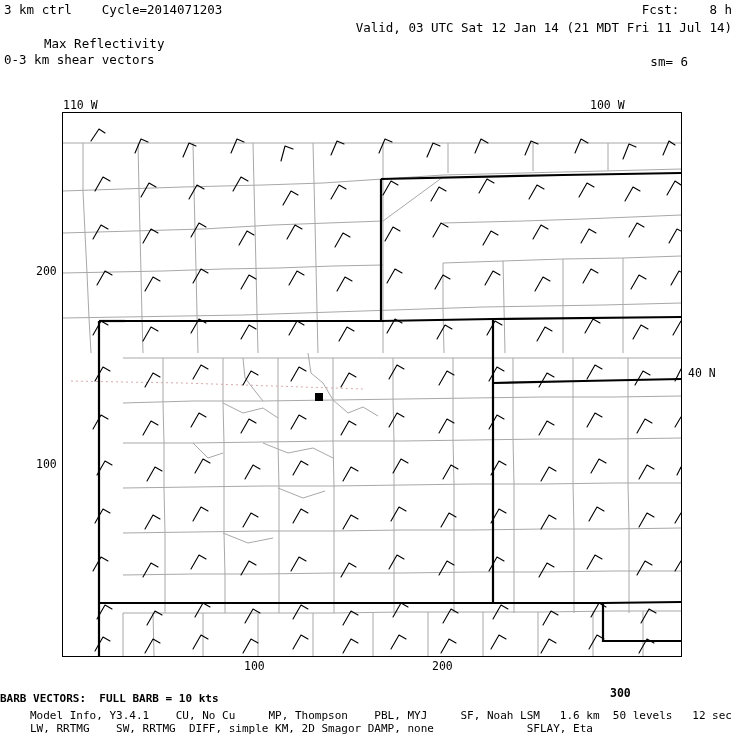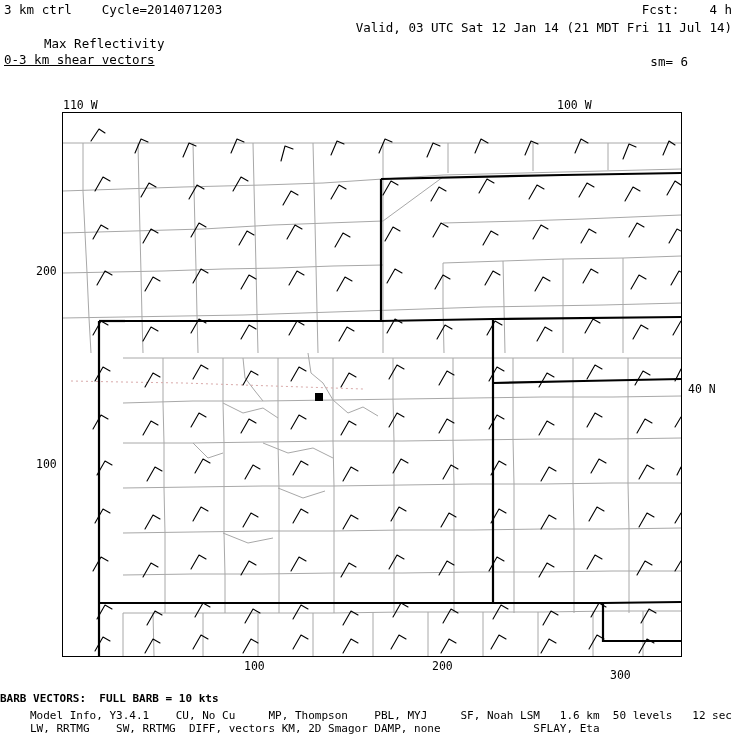--- a/index.html
+++ b/index.html
@@ -38,21 +38,20 @@
   #hdr-maxref {
     left: 4px; top: 36px;
     font-size: 12.5px;
     white-space: pre;
     margin-left: 40px;
   }
   #hdr-shear {
     left: 4px; top: 52px;
     font-size: 12.5px;
     white-space: pre;
-    text-decoration: underline;
   }
   #hdr-sm {
     right: 52px; top: 54px;
     font-size: 12.5px;
     white-space: pre;
   }
 
   
   #map-frame {
     left: 62px; top: 112px;
@@ -63,27 +62,27 @@
     background: #ffffff;
   }
   #map-svg { display: block; }
 
   
   .axis-label {
     font-size: 11.5px;
     white-space: pre;
   }
   #lab-110W { left: 63px; top: 98px; }
-  #lab-100W { left: 557px; top: 98px; }
-  #lab-40N  { left: 688px; top: 382px; text-align: right; }
+  #lab-100W { left: 590px; top: 98px; }
+  #lab-40N  { left: 688px; top: 366px; text-align: right; }
   #lab-200y { left: 36px; top: 264px; }
   #lab-100y { left: 36px; top: 457px; }
   #lab-100x { left: 244px; top: 659px; }
   #lab-200x { left: 432px; top: 659px; }
-  #lab-300x { left: 610px; top: 668px; }
+  #lab-300x { left: 610px; top: 686px; font-weight: bold; }
 
   
   #footer-barb {
     left: 0; right: 0; top: 692px;
     text-align: left;
     font-size: 11px;
     font-weight: bold;
     white-space: pre;
   }
   #footer-line1 {
@@ -94,21 +93,21 @@
   #footer-line2 {
     left: 30px; top: 722px;
     font-size: 11px;
     white-space: pre;
   }
 </style>
 </head>
 <body>
 
 <div class="abs mono" id="hdr-left-line1">3 km ctrl    Cycle=2014071203</div>
-<div class="abs mono" id="hdr-right-line1">Fcst:    4 h</div>
+<div class="abs mono" id="hdr-right-line1">Fcst:    8 h</div>
 <div class="abs mono" id="hdr-valid">Valid, 03 UTC Sat 12 Jan 14 (21 MDT Fri 11 Jul 14)</div>
 <div class="abs mono" id="hdr-maxref">Max Reflectivity</div>
 <div class="abs mono" id="hdr-shear">0-3 km shear vectors</div>
 <div class="abs mono" id="hdr-sm">sm= 6</div>
 
 <div class="abs mono axis-label" id="lab-110W">110 W</div>
 <div class="abs mono axis-label" id="lab-100W">100 W</div>
 <div class="abs mono axis-label" id="lab-40N">40 N</div>
 <div class="abs mono axis-label" id="lab-200y">200</div>
 <div class="abs mono axis-label" id="lab-100y">100</div>
@@ -388,13 +387,13 @@
     <path d="M576,540 L584,526 M584,526 L591,530"></path>
   </g>
 
   <rect x="252" y="280" width="8" height="8" fill="#000000"></rect>
 
 </svg>
 </div>
 
 <div class="abs mono" id="footer-barb">BARB VECTORS:  FULL BARB = 10 kts</div>
 <div class="abs mono" id="footer-line1">Model Info, Y3.4.1    CU, No Cu     MP, Thompson    PBL, MYJ     SF, Noah LSM   1.6 km  50 levels   12 sec</div>
-<div class="abs mono" id="footer-line2">LW, RRTMG    SW, RRTMG  DIFF, vectors KM, 2D Smagor DAMP, none              SFLAY, Eta</div>
+<div class="abs mono" id="footer-line2">LW, RRTMG    SW, RRTMG  DIFF, simple KM, 2D Smagor DAMP, none              SFLAY, Eta</div>
 
 </body></html>

